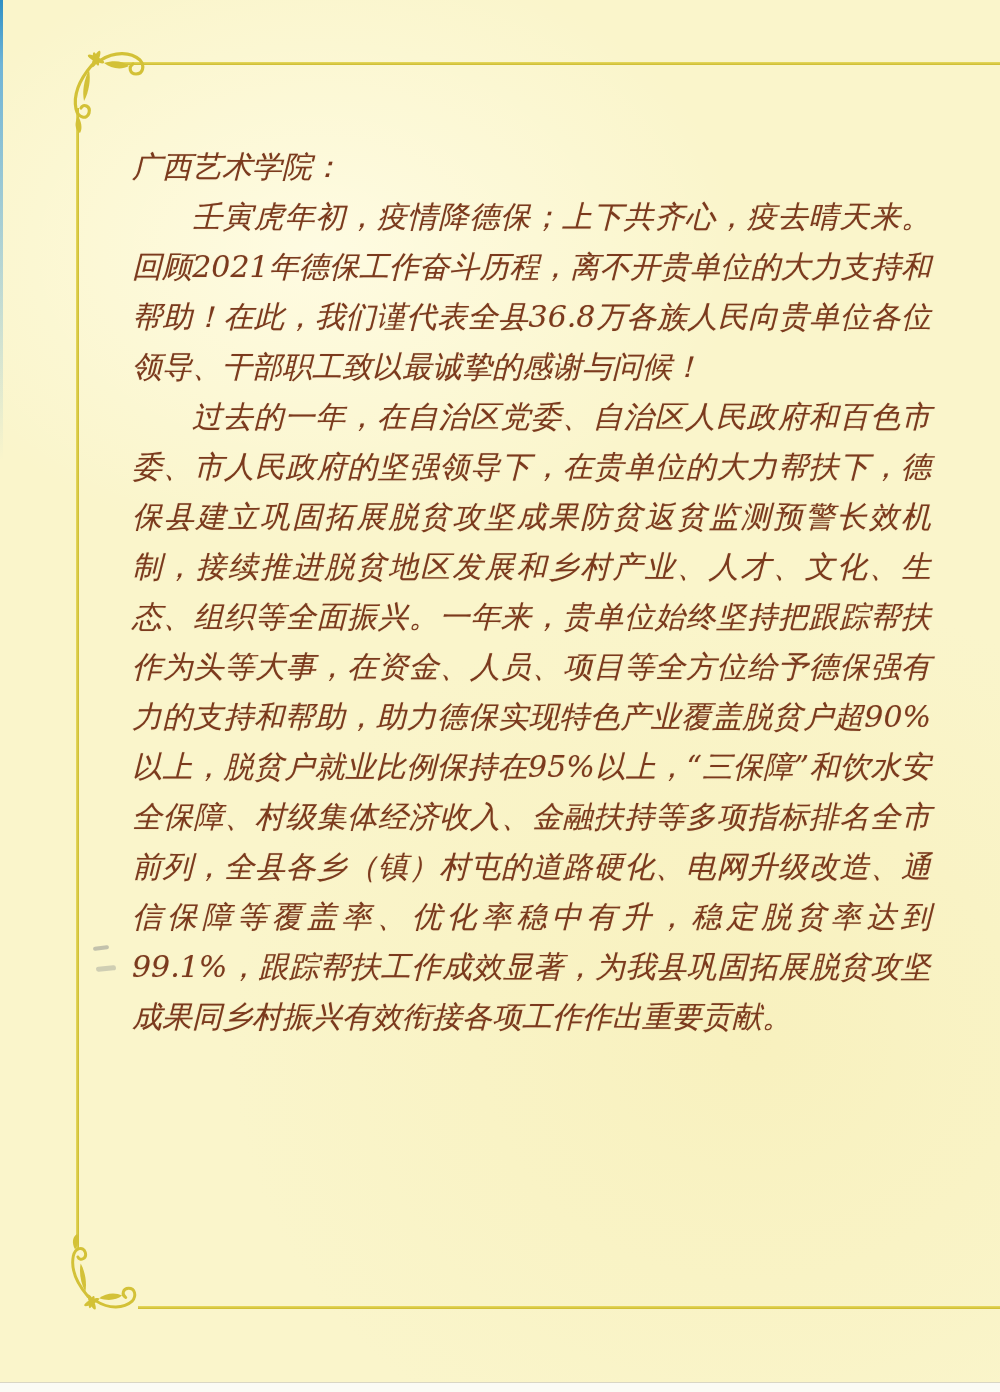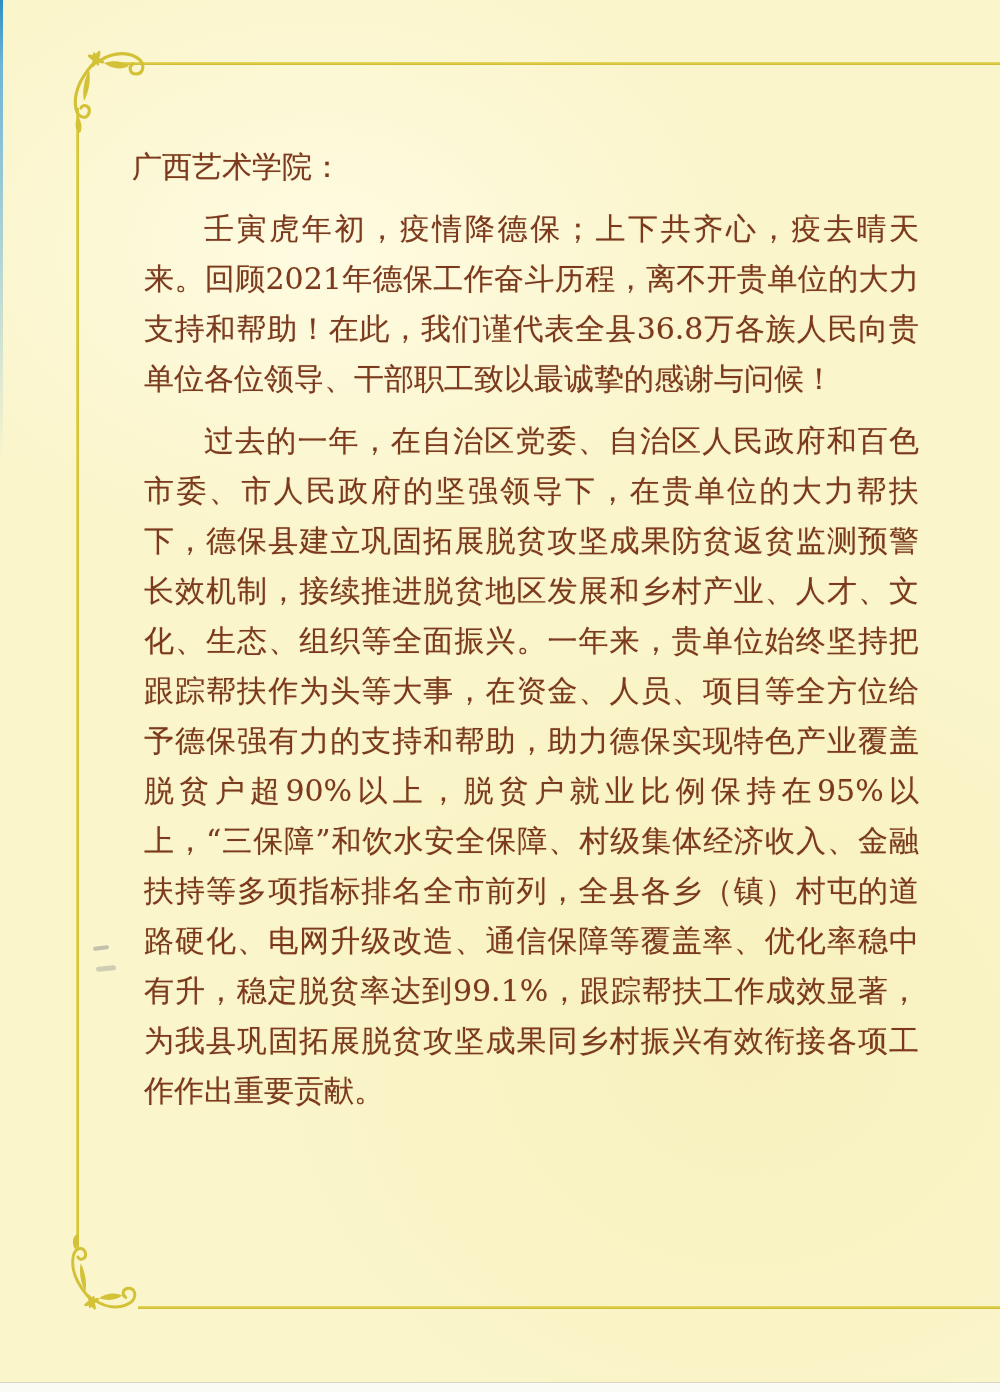--- a/index.html
+++ b/index.html
@@ -10,20 +10,21 @@
   }
   .page {
     position: relative;
     width: 1000px;
     height: 1392px;
     overflow: hidden;
     background:
       radial-gradient(ellipse 700px 500px at 32% 18%, rgba(255,252,228,0.9) 0%, rgba(255,252,228,0) 60%),
       radial-gradient(ellipse 800px 700px at 75% 75%, rgba(247,239,185,0.7) 0%, rgba(247,239,185,0) 65%),
       var(--paper, #FAF5CB);
+    font-style: italic;
   }
   
   .border-top {
     position: absolute; left: 118px; top: 62px; right: 0; height: 3px;
     background: linear-gradient(to bottom, #E6D95F, var(--gold, #CDBB2F));
   }
   .border-left {
     position: absolute; left: 76px; top: 108px; width: 3px; height: 1142px;
     background: linear-gradient(to right, #E6D95F, var(--gold, #CDBB2F));
   }
@@ -41,21 +42,21 @@
     left: 132px;
     top: 142px;
     width: 799px;
     color: var(--ink, #7B3A1D);
     font-size: 30px;
     line-height: 50px;
     text-align: justify;
     text-shadow: 0 0 1px rgba(123,58,29,0.35);
   }
   .letter .salutation { text-indent: 0; }
-  .letter p { margin: 12px; text-indent: 2em; }
+  .letter p { margin: 0; text-indent: 2em; }
 
   
   .edge-blue {
     position: absolute; left: 0; top: 0; width: 3px; height: 460px;
     background: linear-gradient(to bottom, #2E8FC4 0%, #6FB4D6 14%, rgba(111,180,214,0) 100%);
   }
   .edge-bottom {
     position: absolute; left: 0; bottom: 0; width: 100%; height: 9px;
     background: #FBFBF5;
     border-top: 1px solid #D9D6C4;

